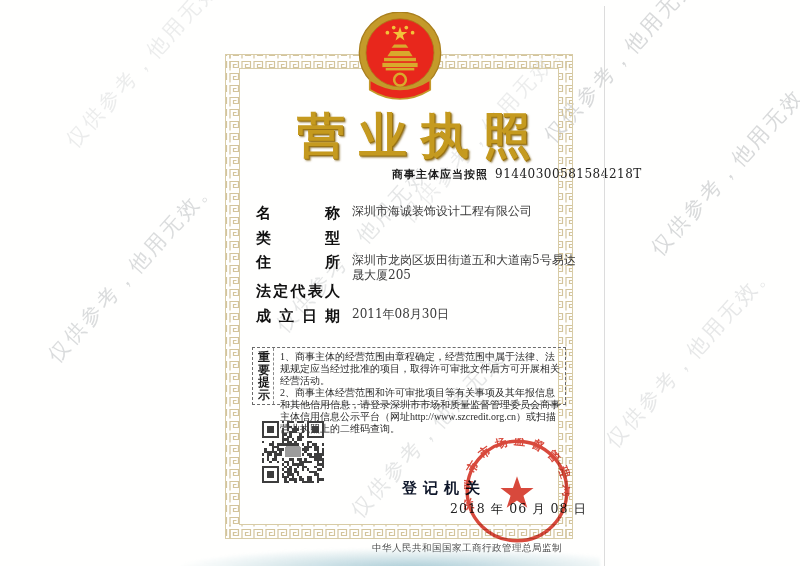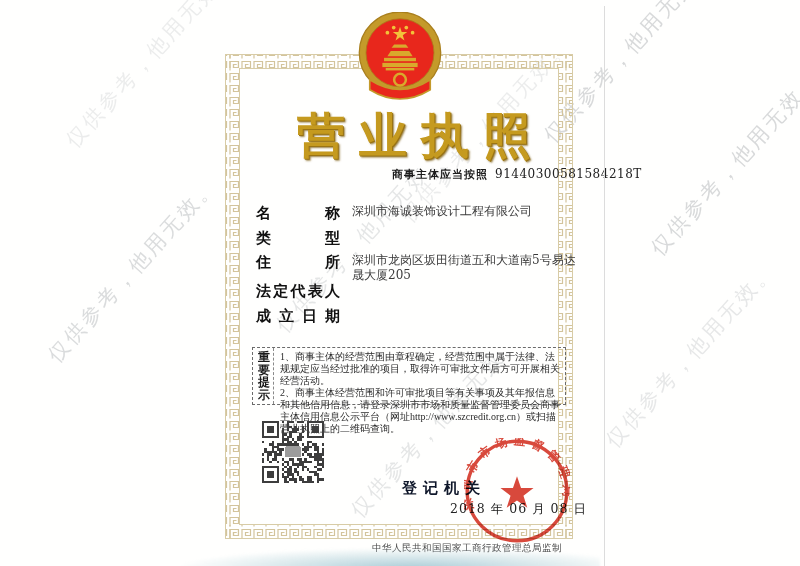--- a/index.html
+++ b/index.html
@@ -142,20 +142,21 @@
         <span>人</span>
       </div>
   </div>
   <div class="row" style="top:307px">
     <div class="flab">
         <span>成</span>
         <span>立</span>
         <span>日</span>
         <span>期</span>
       </div>
+    <div class="fval">2011年08月30日</div>
   </div>
 
   <div class="notice">
     <div class="nlab">
         <span>重</span>
         <span>要</span>
         <span>提</span>
         <span>示</span>
       </div>
     <div class="nbody">

